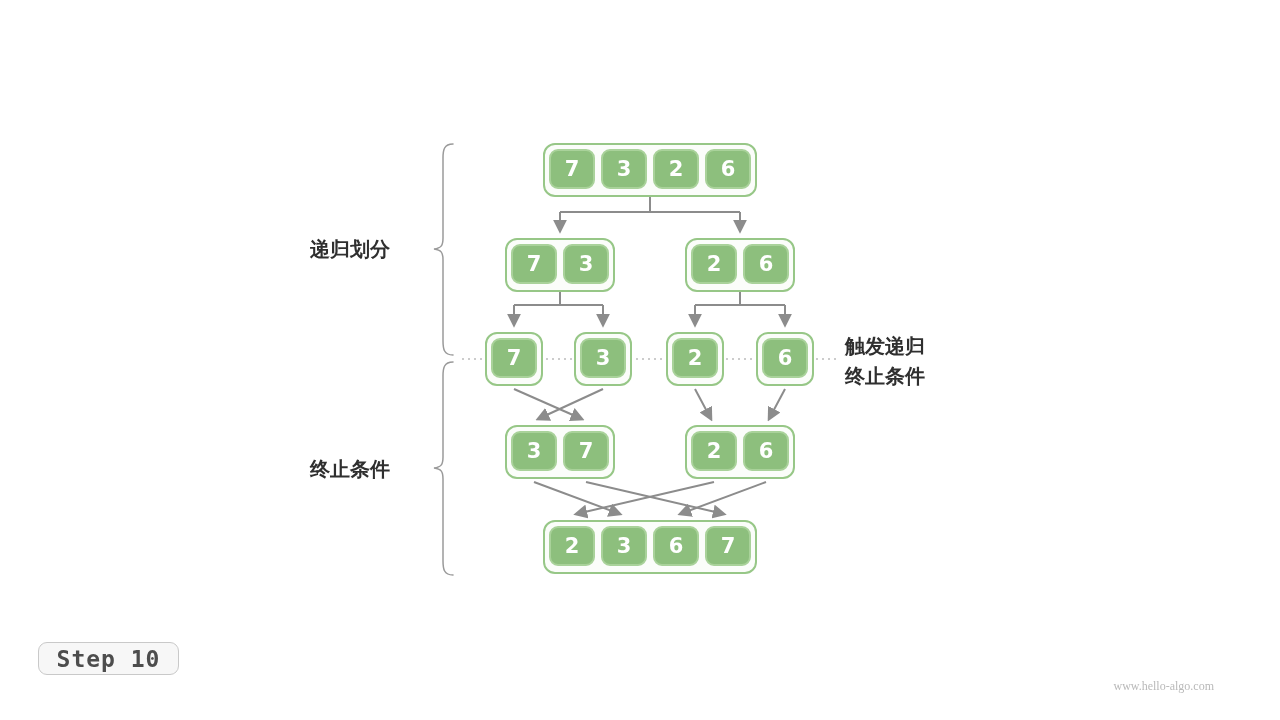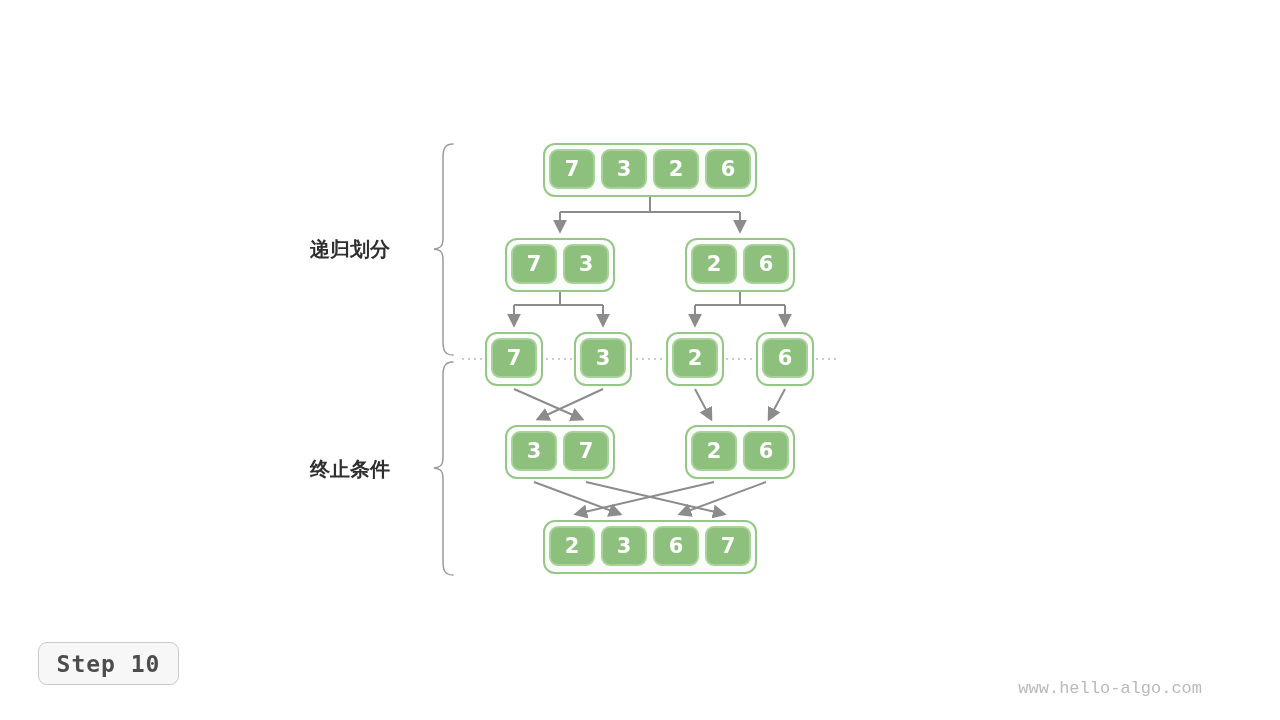--- a/index.html
+++ b/index.html
@@ -61,40 +61,40 @@
     font-size: 20px;
     font-weight: bold;
     color: var(--label-text);
     line-height: 30px;
   }
   .step-badge {
     position: absolute;
     left: 38px;
     top: 642px;
     width: 141px;
-    height: 43px;
+    height: 33px;
     box-sizing: border-box;
     background: var(--badge-bg);
     border: 1.5px solid var(--badge-border);
     border-radius: 9px;
     display: flex;
     align-items: center;
     justify-content: center;
     font-family: "DejaVu Sans Mono", monospace;
     font-weight: bold;
     font-size: 23px;
     letter-spacing: 1px;
     color: var(--badge-text);
   }
   .watermark {
     position: absolute;
-    right: 78px;
+    right: 66px;
     top: 679px;
-    font-family: Liberation Mono, monospace;
-    font-size: 17px;
+    font-family: Liberation Serif, serif;
+    font-size: 12px;
     color: var(--watermark-text);
   }
 </style>
 </head>
 <body>
 
 <div class="canvas">
 
   <svg class="overlay" viewBox="0 0 1280 720">
     <defs>
@@ -182,17 +182,21 @@
   <div class="array" style="left:543px; top:520px;">
     <div class="cell">2</div>
     <div class="cell">3</div>
     <div class="cell">6</div>
     <div class="cell">7</div>
   </div>
 
   <div class="side-label" style="left:310px; top:236px;text-align:center;">递归划分</div>
   <div class="side-label" style="left:310px; top:456px;">终止条件</div>
 
+  <div class="terminate-label">
+    <div>触发递归</div>
+    <div>终止条件</div>
+  </div>
 
   <div class="step-badge">Step 10</div>
   <div class="watermark">www.hello-algo.com</div>
 
 </div>
 
 </body></html>

